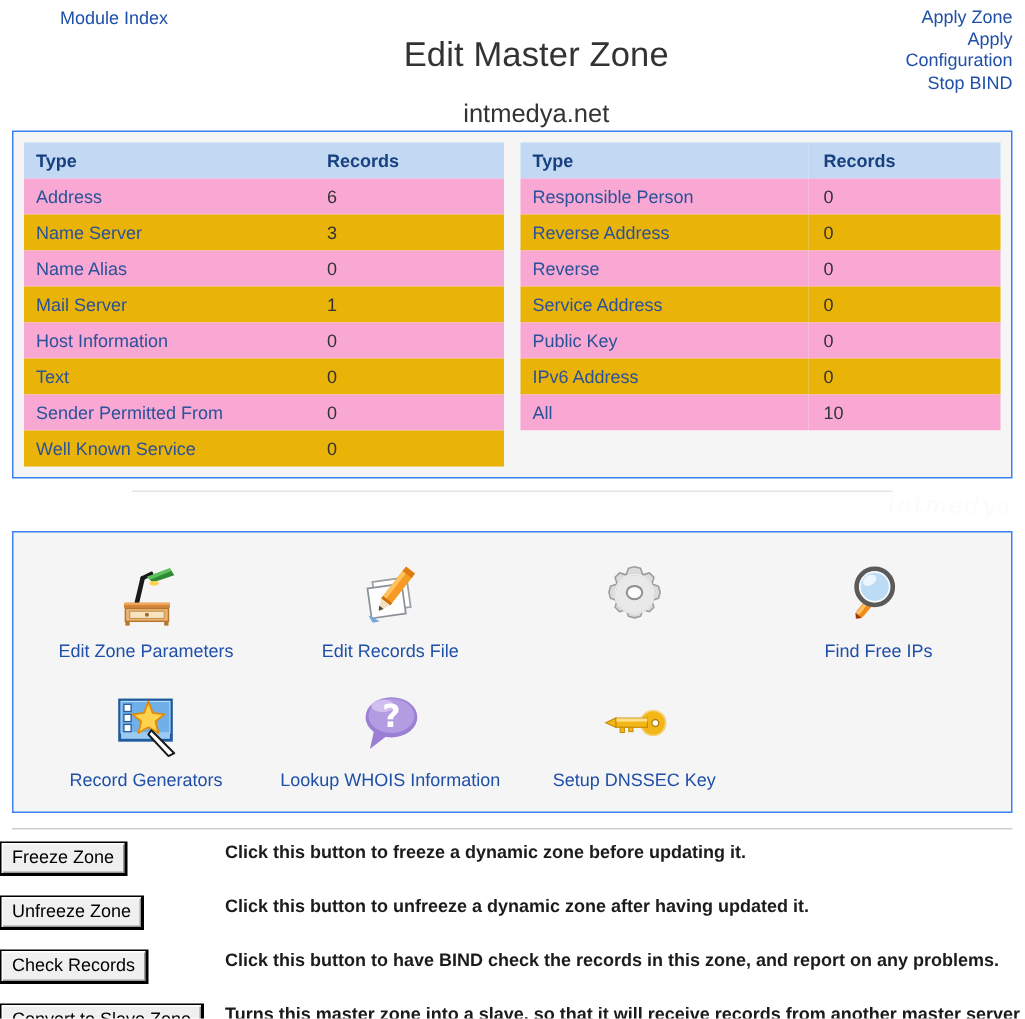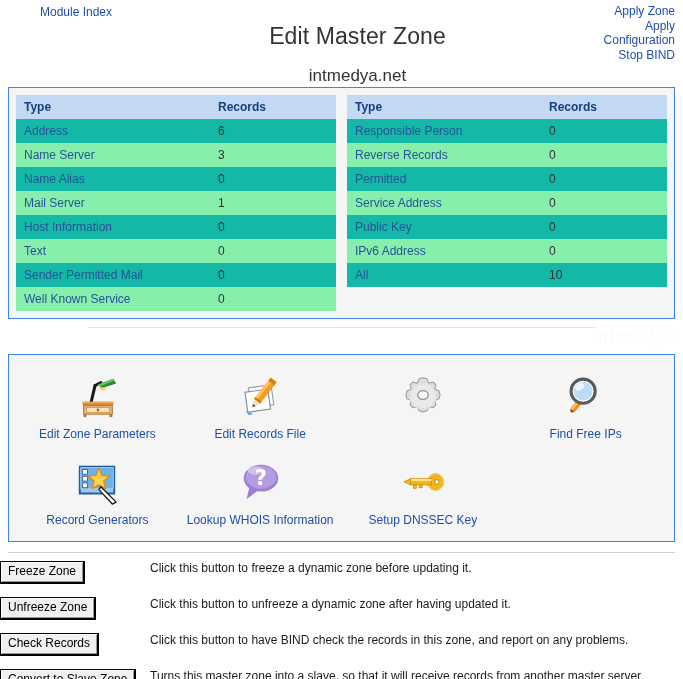--- a/index.html
+++ b/index.html
@@ -69,23 +69,23 @@
     color: #17407f;
     text-align: left;
     font-weight: bold;
     padding: 5px 8px;
     font-size: 12px;
   }
   table.rec th.num { padding-left: 10px; }
   table.rec td {
     padding: 5px 8px;
     color: #2a5298;
-    background: #14b8a6;
-  }
-  table.rec tr.alt td { background: #86efac; }
+    background: #f9a8d4;
+  }
+  table.rec tr.alt td { background: #eab308; }
   table.rec td.num { color: #333333; padding-left: 10px; }
   table.rec col.c1 { width: 60%; }
   table.rec col.c2 { width: 40%; }
   .filler td { background: #f5f5f5 !important; height: 12px; padding: 0; }
 
   
   .divider-zone {
     position: relative;
     height: 18px;
     margin: 0 8px;
@@ -141,21 +141,21 @@
   table.actions {
     width: 100%;
     border-collapse: collapse;
     margin: 0 0 0 0;
   }
   table.actions td {
     vertical-align: top;
     padding: 0 0 13px 0;
   }
   td.btn-cell { width: 150px; padding-left: 10px; white-space: nowrap; }
-  td.desc-cell { padding-left: 14px; padding-right: 18px; }
+  td.desc-cell { padding-left: 14px; padding-right: 18px; font-weight: bold; }
   .win-btn {
     display: inline-block;
     font-family: "Liberation Sans", "DejaVu Sans", sans-serif;
     font-size: 12px;
     color: #000;
     background: #f0f0f0;
     border: 1px solid #000000;
     border-right-width: 2px;
     border-bottom-width: 2px;
     box-shadow: inset 1px 1px 0 #ffffff, inset -1px -1px 0 #9a9a9a;
@@ -220,21 +220,21 @@
             </tr>
             <tr>
               <td>Host Information</td>
               <td class="num">0</td>
             </tr>
             <tr class="alt">
               <td>Text</td>
               <td class="num">0</td>
             </tr>
             <tr>
-              <td>Sender Permitted Mail</td>
+              <td>Sender Permitted From</td>
               <td class="num">0</td>
             </tr>
             <tr class="alt">
               <td>Well Known Service</td>
               <td class="num">0</td>
             </tr>
           </tbody>
       </table>
     </div>
 
@@ -249,25 +249,25 @@
             <th>Type</th>
             <th class="num">Records</th>
           </tr>
         </thead>
         <tbody id="right-rows">
             <tr>
               <td>Responsible Person</td>
               <td class="num">0</td>
             </tr>
             <tr class="alt">
-              <td>Reverse Records</td>
-              <td class="num">0</td>
-            </tr>
-            <tr>
-              <td>Permitted</td>
+              <td>Reverse Address</td>
+              <td class="num">0</td>
+            </tr>
+            <tr>
+              <td>Reverse</td>
               <td class="num">0</td>
             </tr>
             <tr class="alt">
               <td>Service Address</td>
               <td class="num">0</td>
             </tr>
             <tr>
               <td>Public Key</td>
               <td class="num">0</td>
             </tr>

